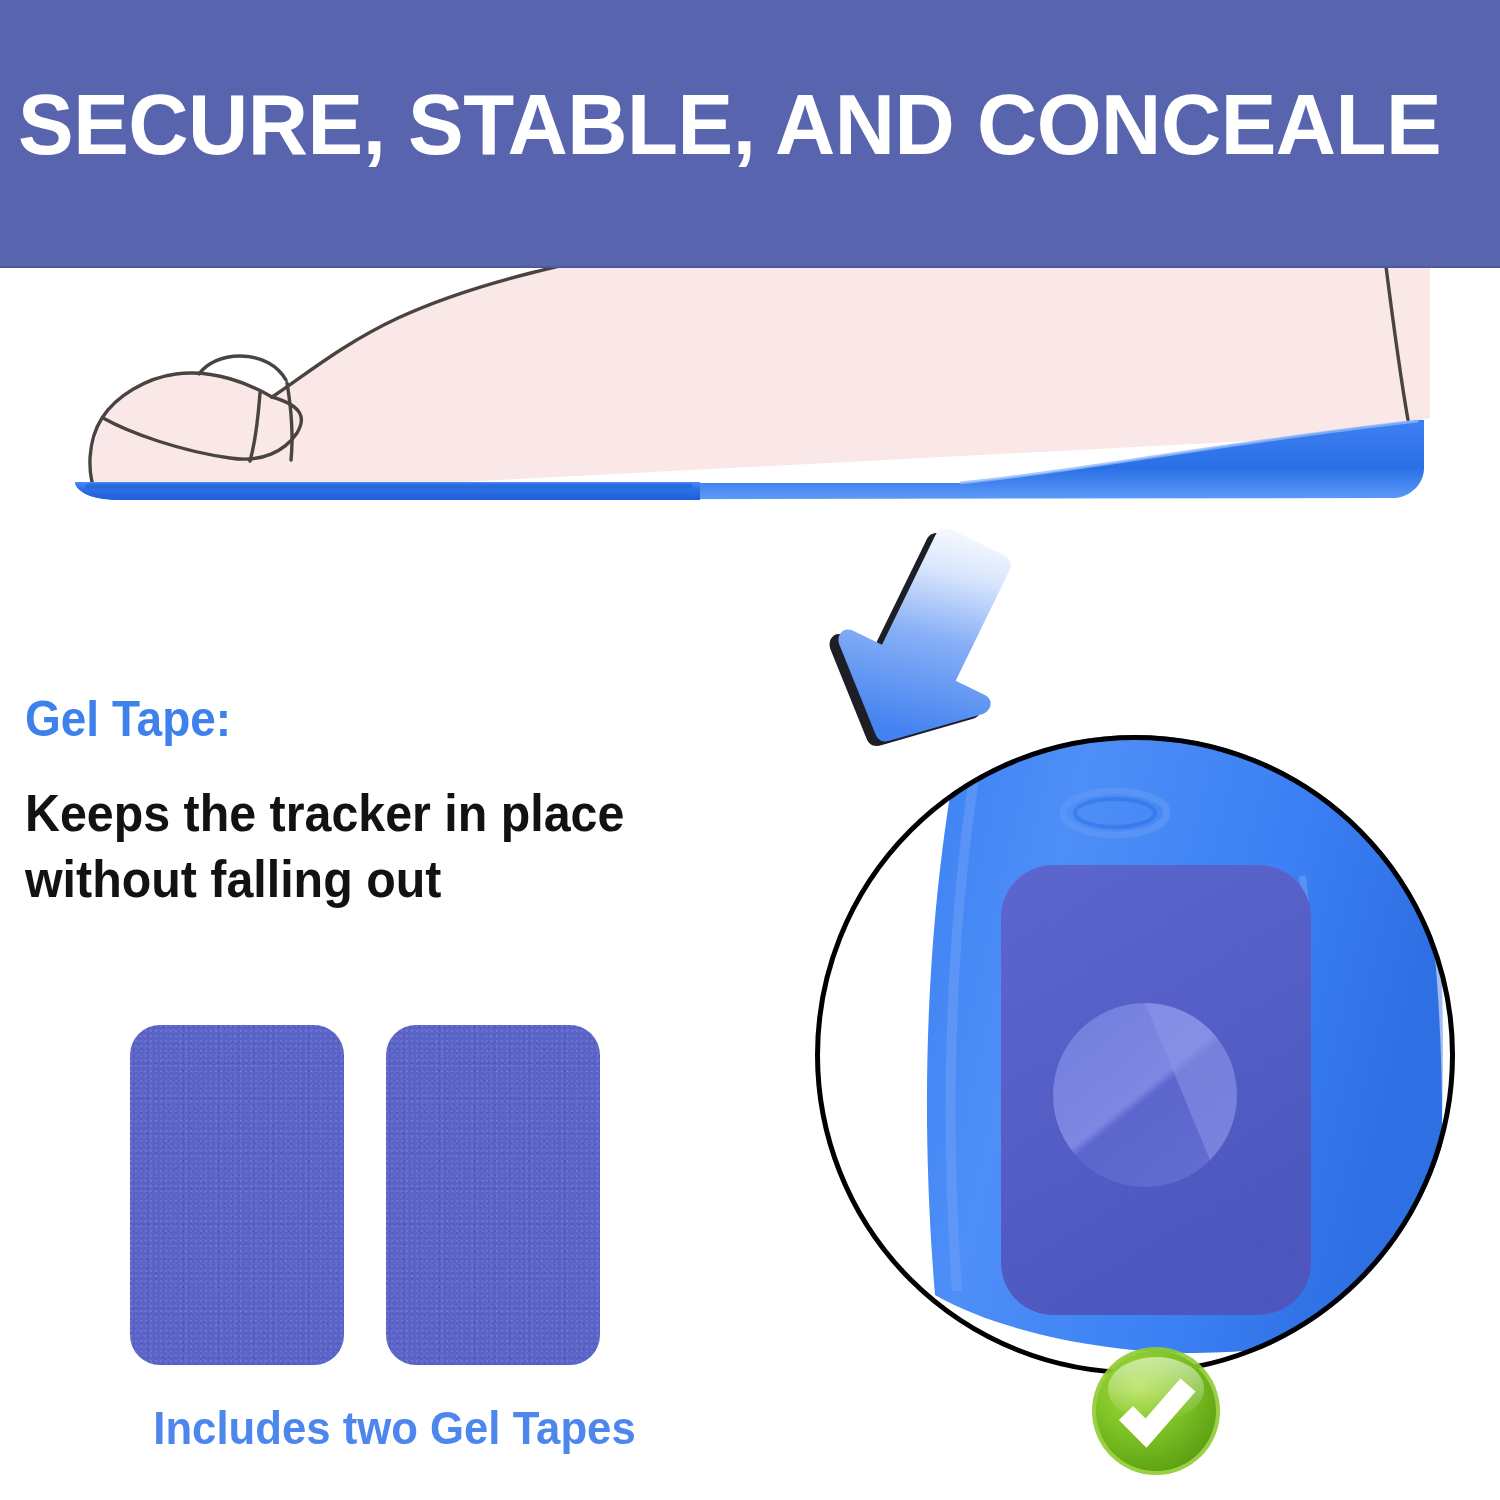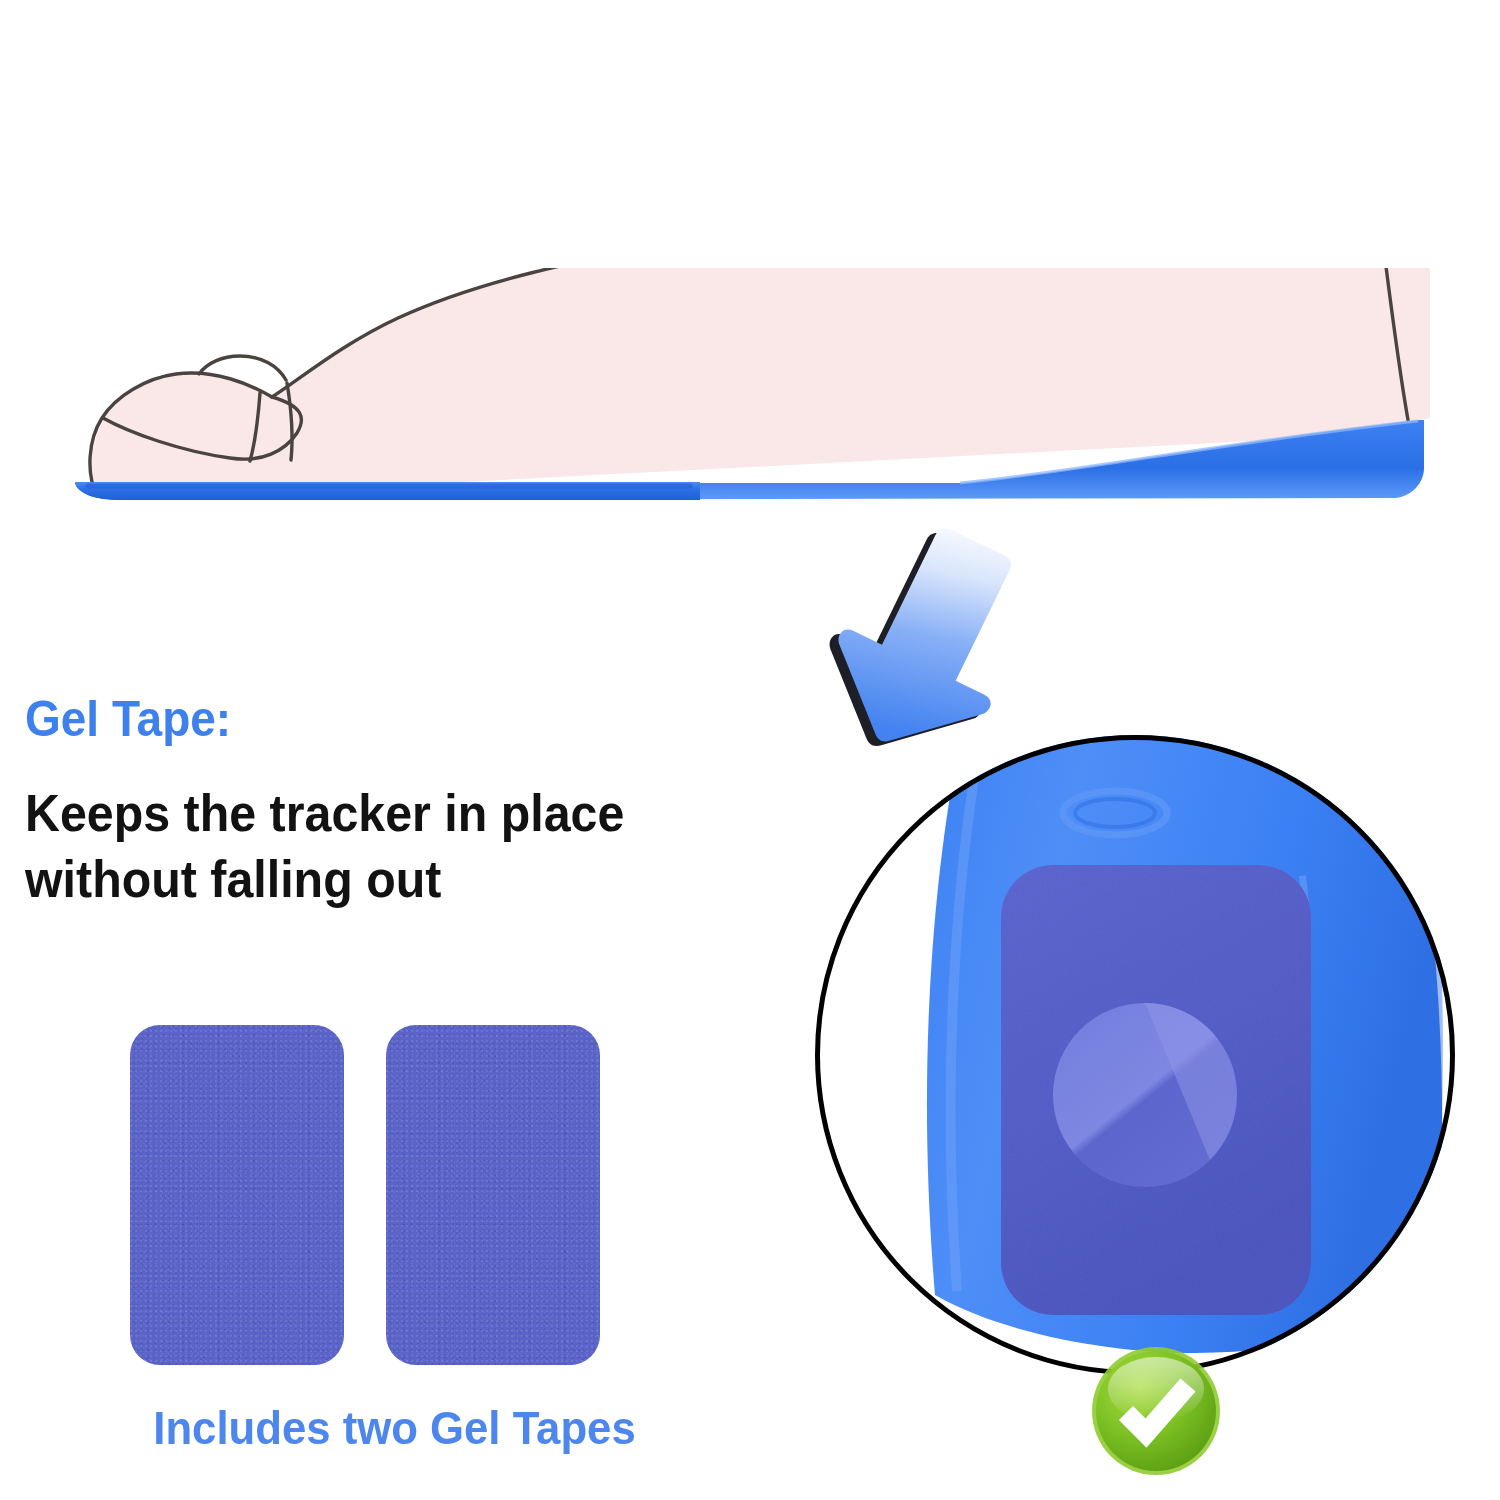--- a/index.html
+++ b/index.html
@@ -171,20 +171,23 @@
     width: 132px;
     height: 132px;
     z-index: 9;
   }
 </style>
 </head>
 <body>
 
 <div id="canvas">
 
+  <div class="header-banner">
+    <div class="header-title">SECURE, STABLE, AND CONCEALE</div>
+  </div>
 
   <div class="foot-illustration">
     <svg width="1500" height="260" viewBox="0 0 1500 260" xmlns="http://www.w3.org/2000/svg">
       <defs>
         <linearGradient id="insoleGrad" x1="0" y1="0" x2="0" y2="1">
           <stop offset="0%" stop-color="#4C8BF5"></stop>
           <stop offset="35%" stop-color="#2F72E8"></stop>
           <stop offset="100%" stop-color="#1C5FD6"></stop>
         </linearGradient>
         <linearGradient id="insoleHeelGrad" x1="0" y1="0" x2="0" y2="1">

